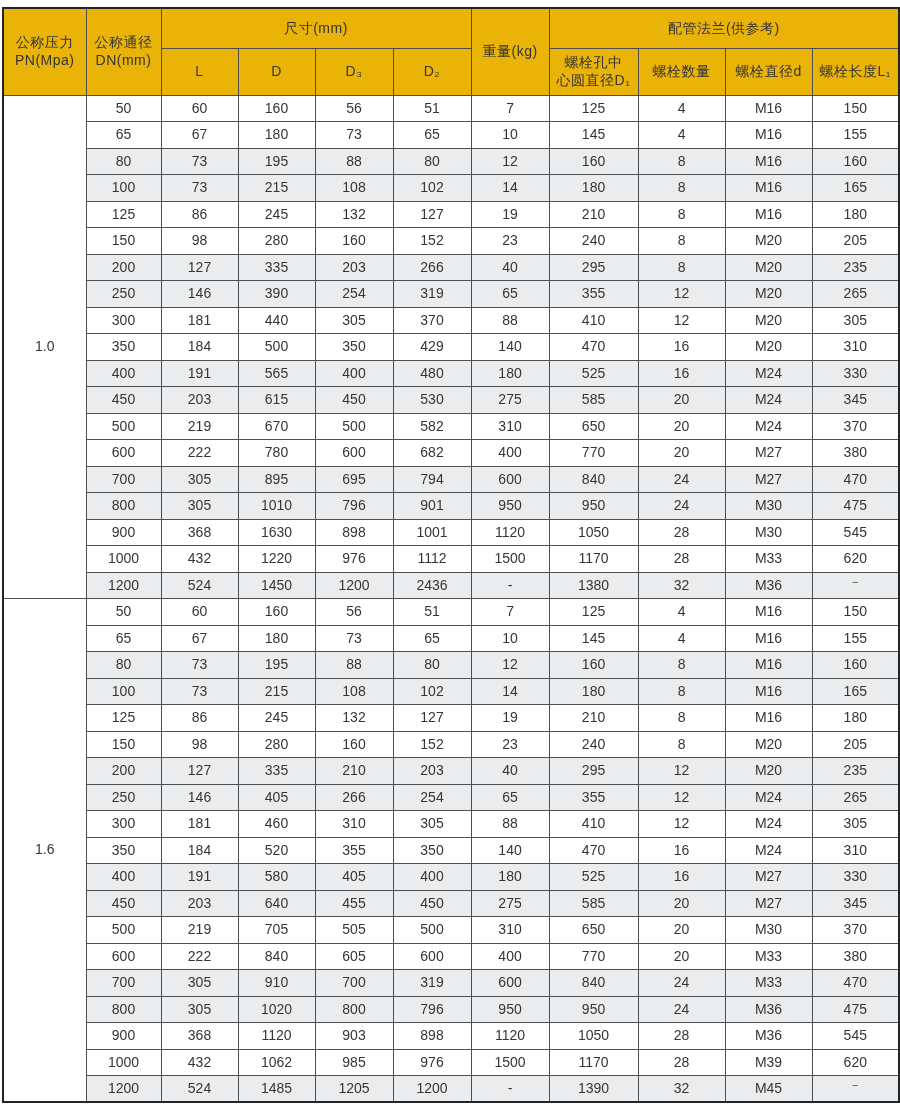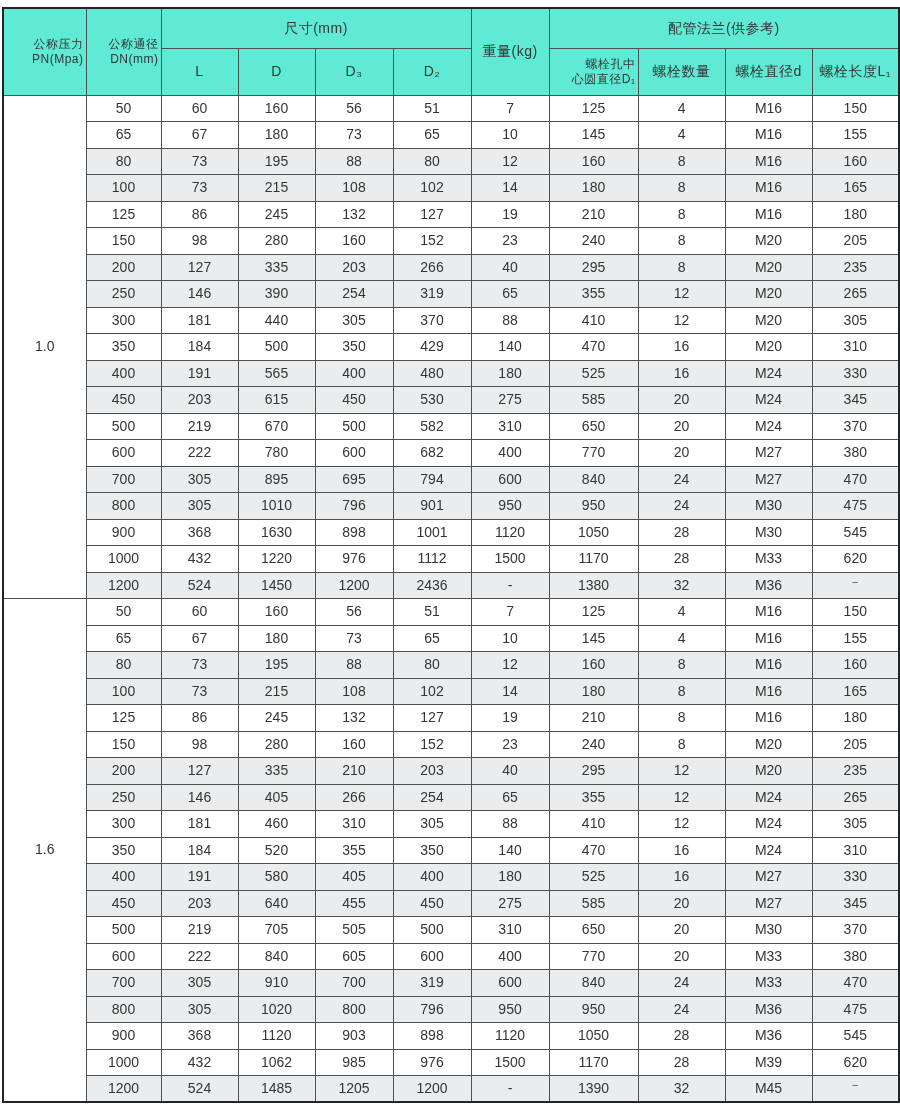--- a/index.html
+++ b/index.html
@@ -26,27 +26,27 @@
     border: 1px solid #4e4f51;
     text-align: center;
     vertical-align: middle;
     padding: 0 2px;
     font-size: 14px;
     font-weight: normal;
     line-height: 1.25;
     overflow: hidden;
   }
   thead th {
-    background: #5eead4;
+    background: #eab308;
     white-space: pre-line;
     letter-spacing: 0.5px;
   }
   thead tr.group-row { height: 40px; }
   thead tr.sub-row   { height: 47px; }
-  thead th.two-line  { font-size: 12px; text-align: right; }
+  thead th.two-line  { font-size: 14px; }
   tbody tr { height: 26.5px; }
   tbody tr.stripe td { background: #ebeced; }
   td.pn-cell { background: #ffffff !important; margin-left: 40px; }
 </style>
 </head>
 <body>
 
 <div class="page">
   <table class="spec">
     <colgroup>

